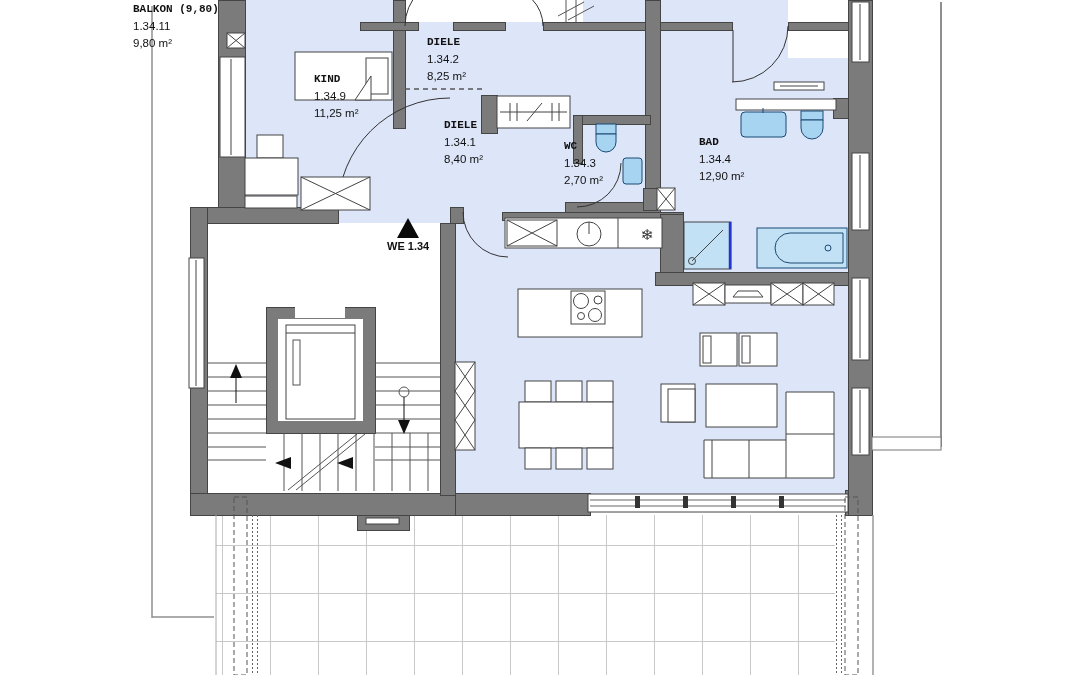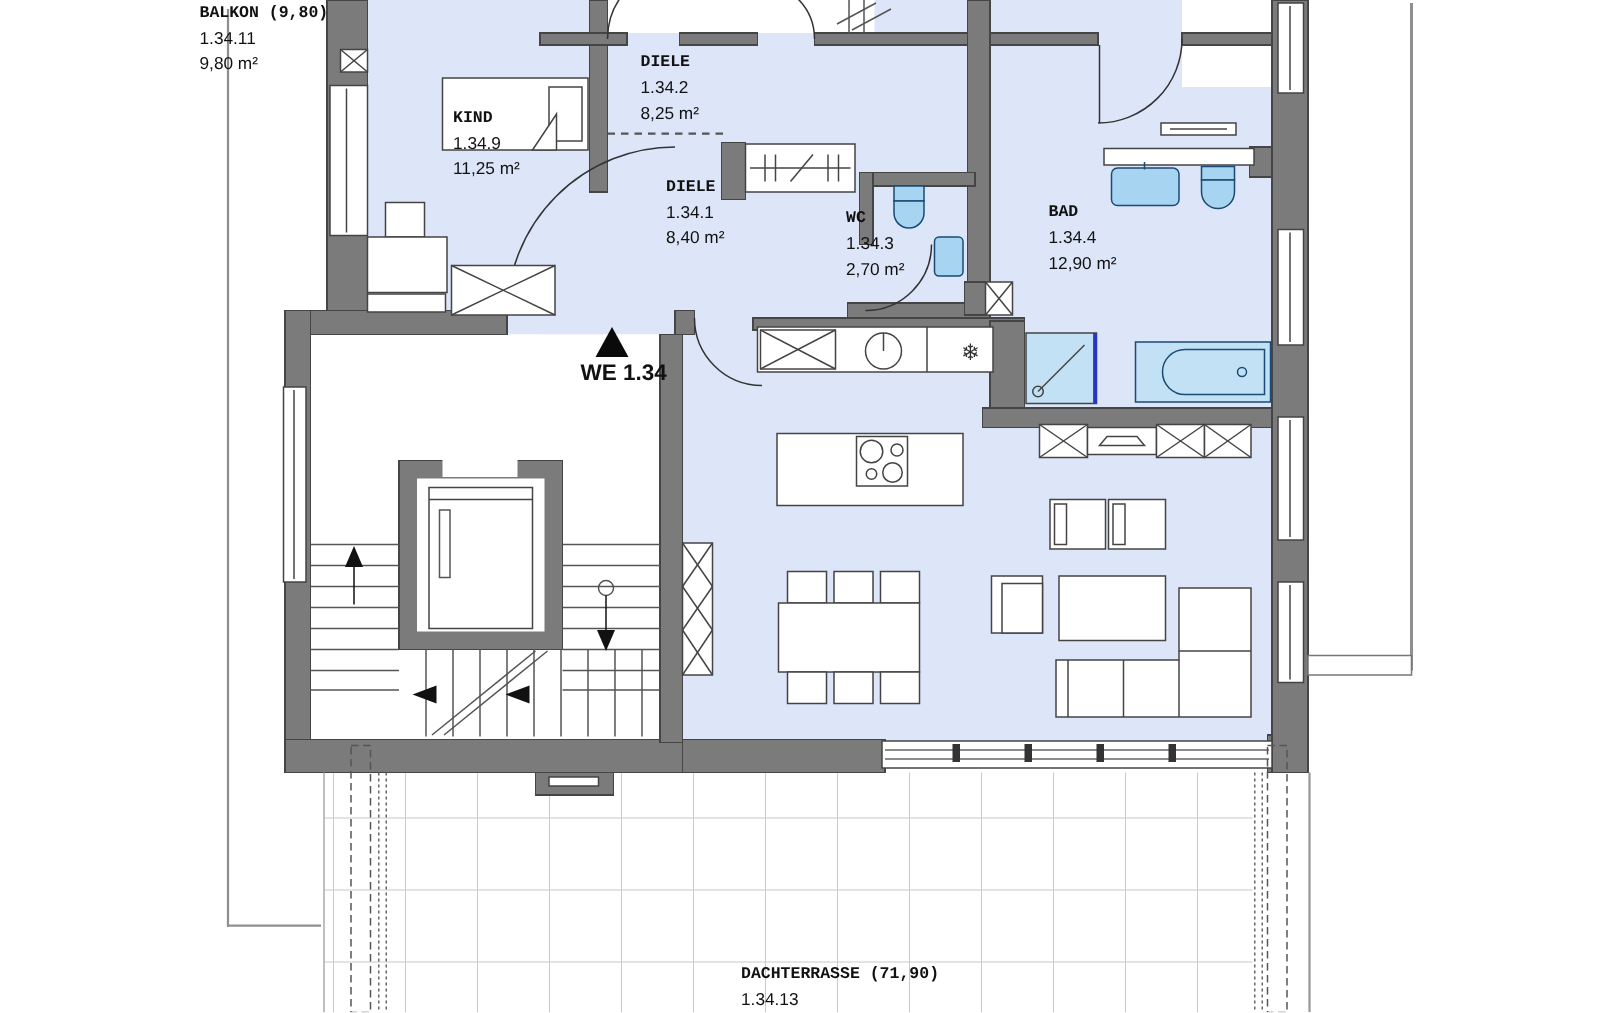--- a/index.html
+++ b/index.html
@@ -5,21 +5,21 @@
   html,body{margin:0;padding:0;background:#fff;}
   .plan{position:relative;width:1080px;height:675px;background:#fff;overflow:hidden;
         font-family:"Liberation Sans",sans-serif;}
   .plan svg{position:absolute;left:0;top:0;}
   .terrace{position:absolute;left:216px;top:515px;width:619px;height:160px;background:#fff;
     background-image:linear-gradient(#c9c9c9 1px,transparent 1px),
                      linear-gradient(90deg,#c9c9c9 1px,transparent 1px);
     background-size:48px 48px;background-position:6px 30px;}
   .lbl{position:absolute;color:#111;font-size:11.5px;line-height:17px;white-space:nowrap;}
   .lbl .nm{font-weight:bold;font-size:11px;font-family:Liberation Mono, monospace;}
-  .we-lbl{position:absolute;color:#111;font-size:15px;font-weight:bold;white-space:nowrap;}
+  .we-lbl{position:absolute;color:#111;font-size:11px;font-weight:bold;white-space:nowrap;}
 </style>
 </head>
 <body>
 
 <div class="plan">
 
   <div class="terrace"></div>
 
   <svg width="1080" height="675" viewBox="0 0 1080 675">
 
@@ -287,21 +287,21 @@
       <polygon points="397,238 419,238 408,218" fill="#0a0a0a"></polygon>
     </g>
   </svg>
 
   <div class="lbl" style="left:133px;top:1px">
     <div class="nm">BALKON (9,80)</div>
     <div>1.34.11</div>
     <div>9,80 m²</div>
   </div>
 
-  <div class="lbl" style="left:302px;top:71px">
+  <div class="lbl" style="left:314px;top:71px">
     <div class="nm">KIND</div>
     <div>1.34.9</div>
     <div>11,25 m²</div>
   </div>
 
   <div class="lbl" style="left:427px;top:34px">
     <div class="nm">DIELE</div>
     <div>1.34.2</div>
     <div>8,25 m²</div>
   </div>
@@ -321,18 +321,14 @@
   <div class="lbl" style="left:699px;top:134px">
     <div class="nm">BAD</div>
     <div>1.34.4</div>
     <div>12,90 m²</div>
   </div>
 
 
 
   <div class="we-lbl" style="left:387px;top:240px">WE 1.34</div>
 
-  <div class="lbl" style="left:494px;top:642px">
-    <div class="nm">DACHTERRASSE (71,90)</div>
-    <div>1.34.13</div>
-  </div>
 
 </div>
 
 </body></html>

